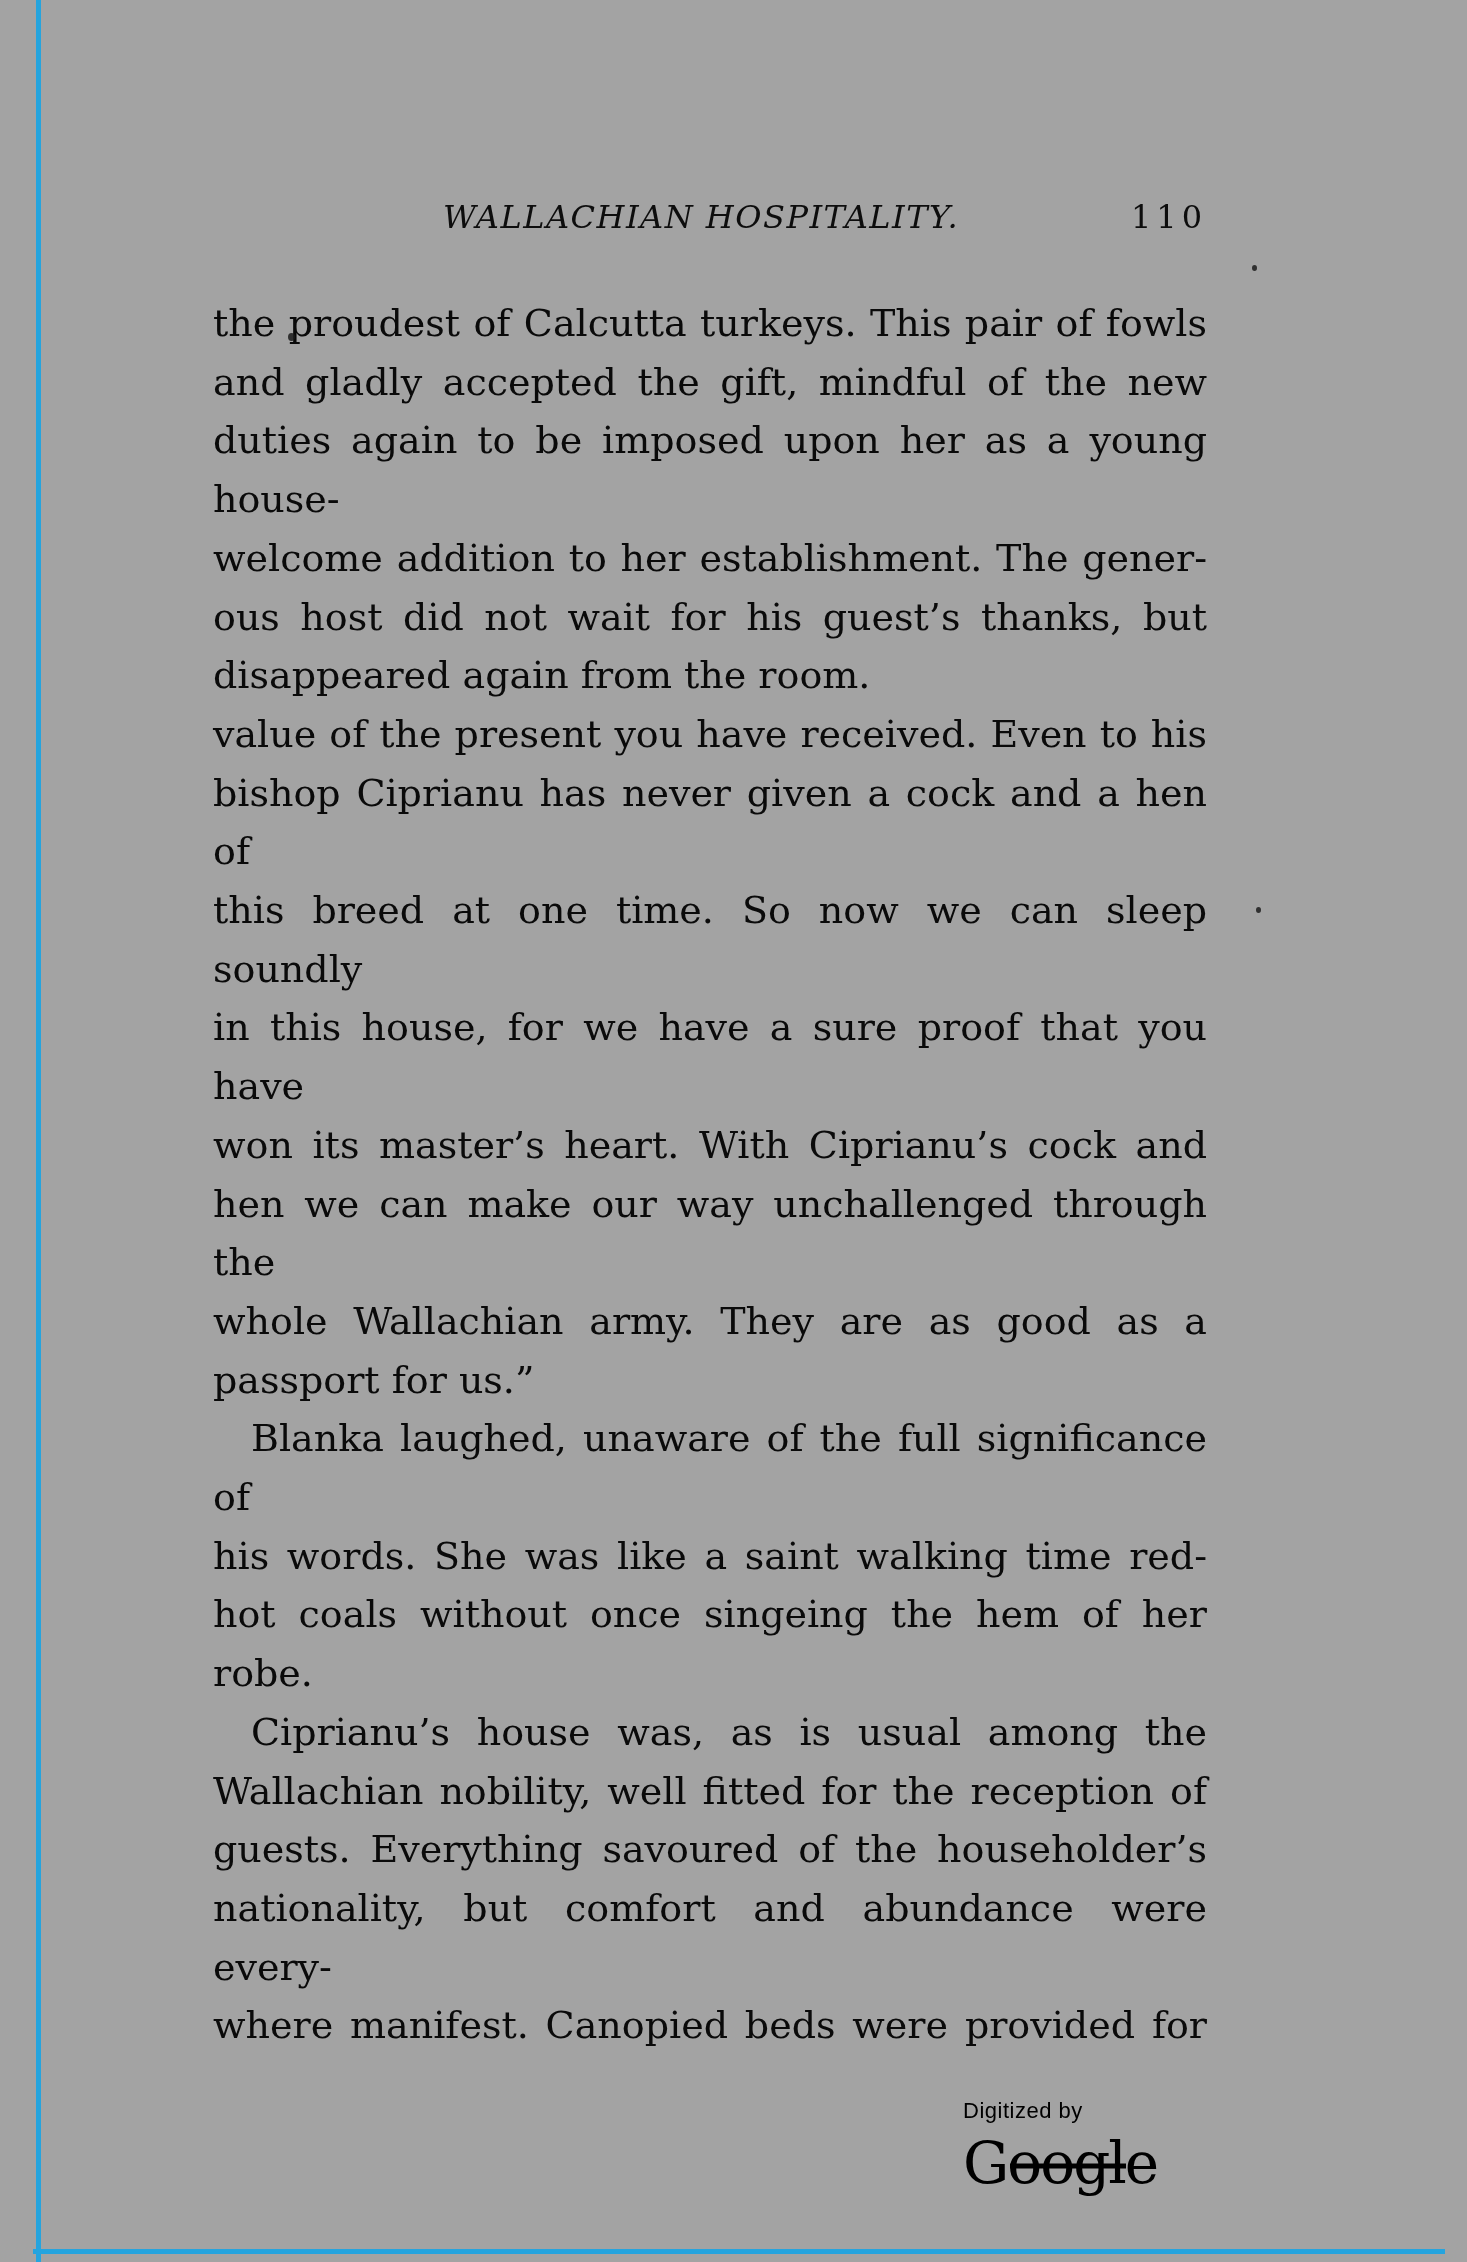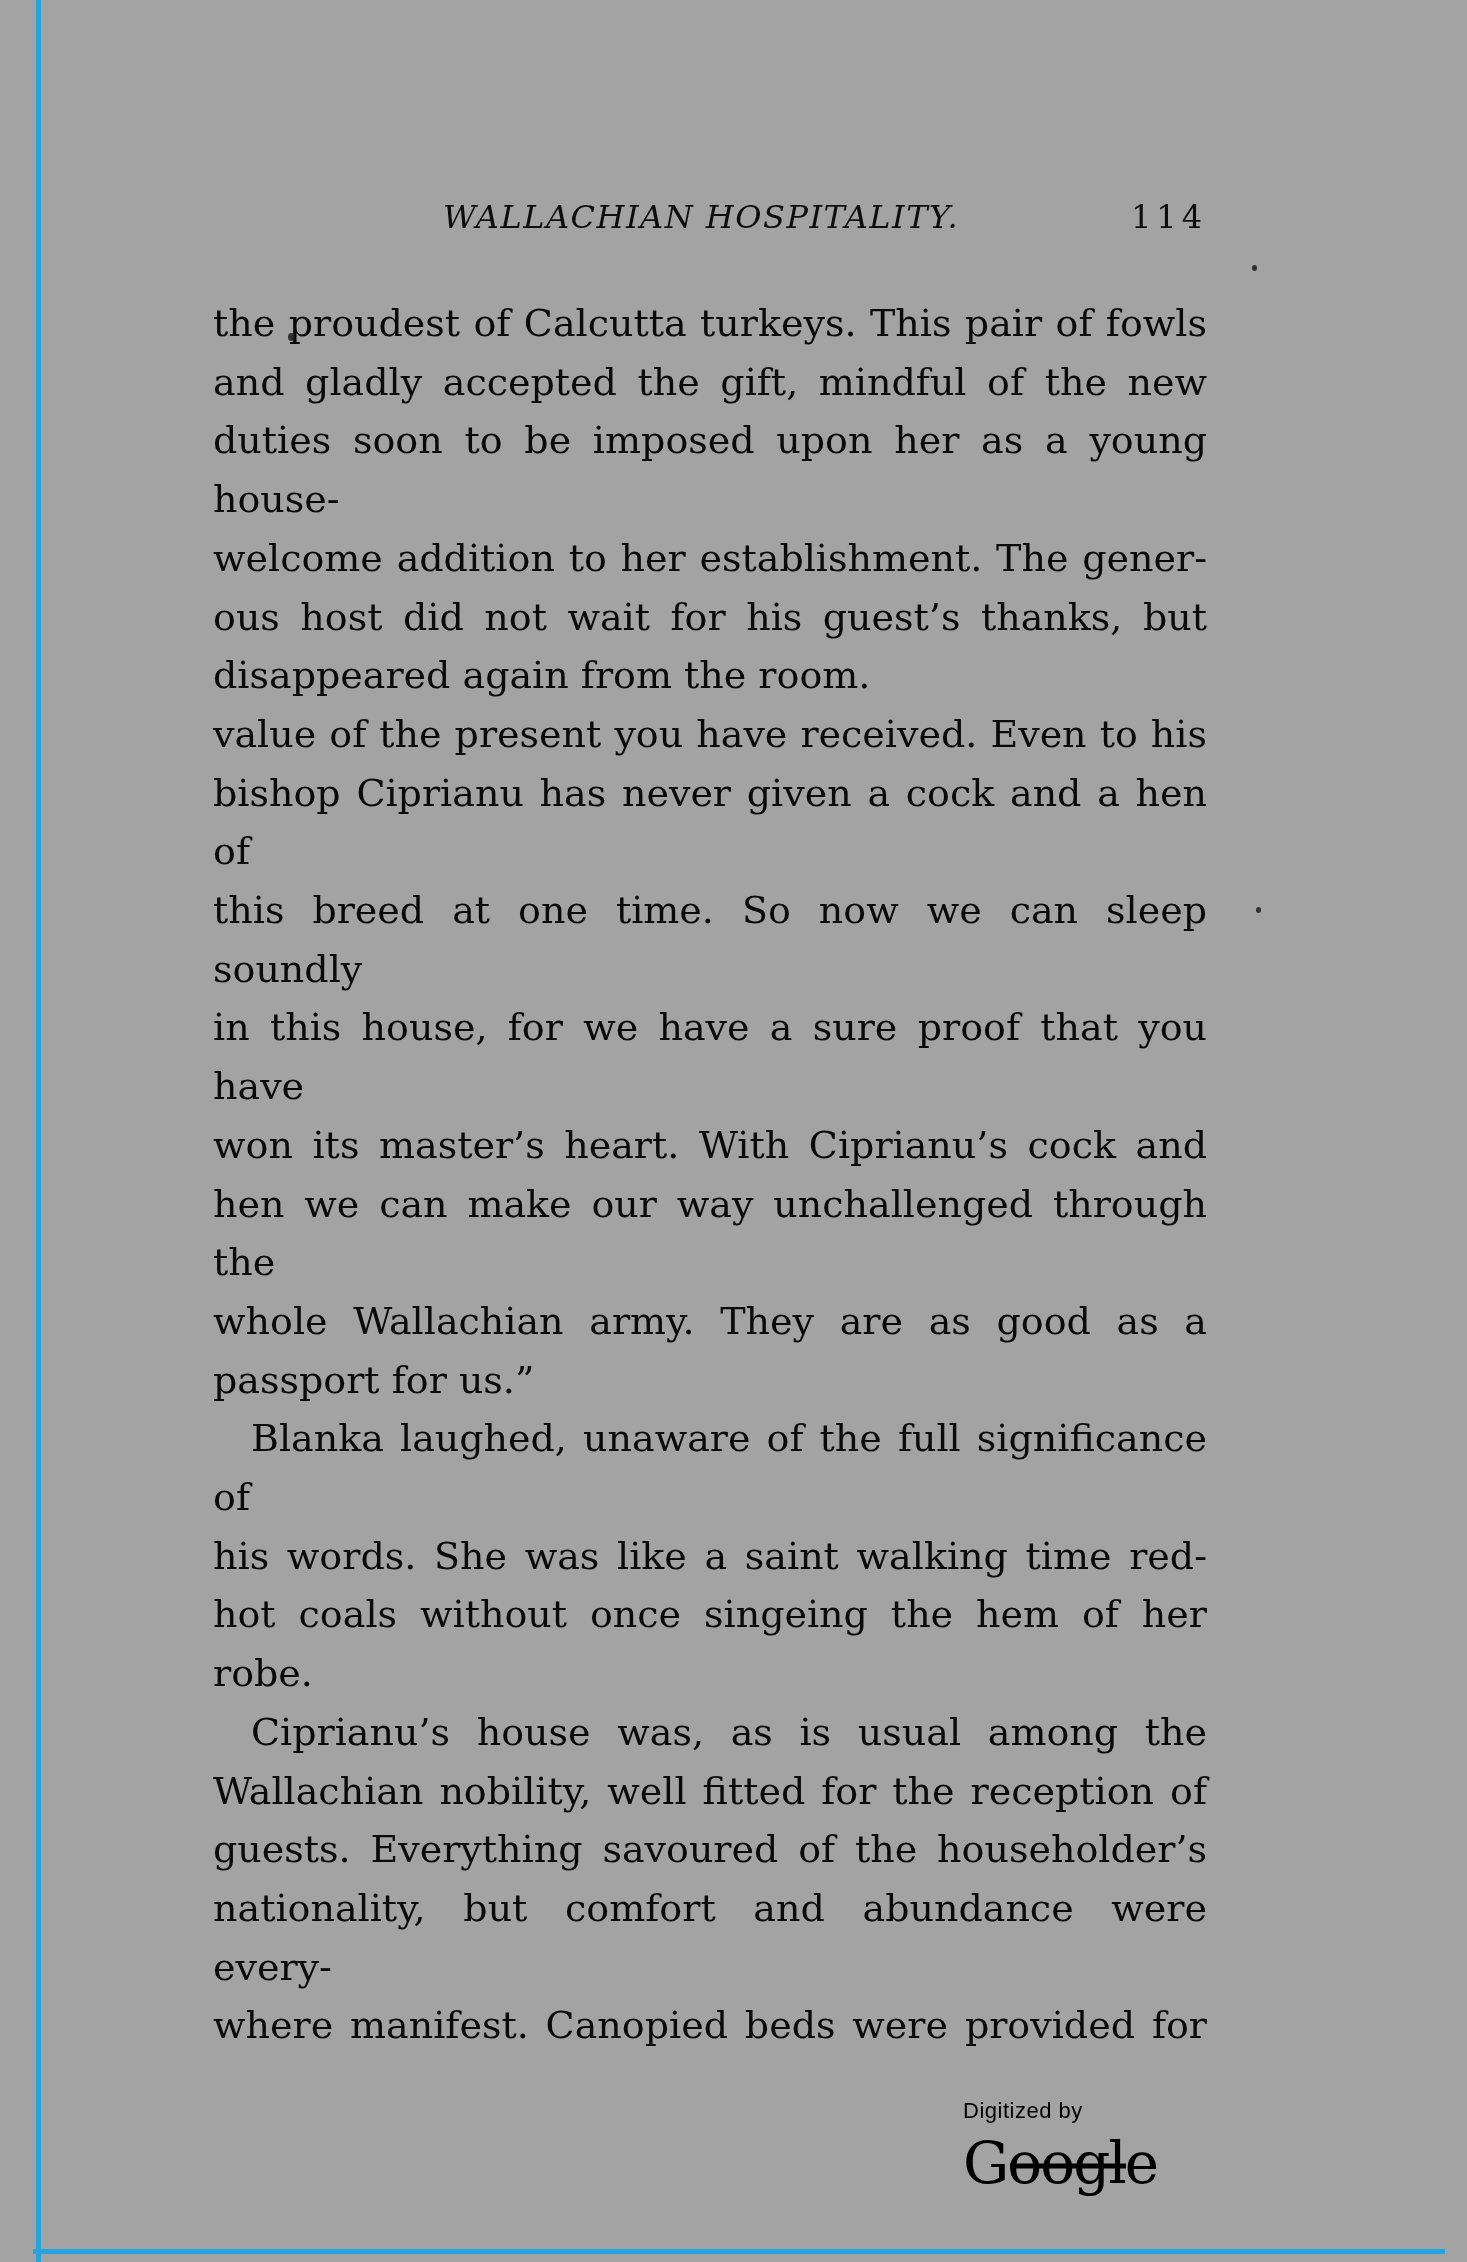--- a/index.html
+++ b/index.html
@@ -107,27 +107,27 @@
 </head>
 <body>
 
 <div class="page">
 
   <div class="edge-v" style="background: rgb(37, 164, 222);"></div>
   <div class="edge-h" style="background: rgb(37, 164, 222);"></div>
 
   <div class="running-head">
     <div class="head-title">WALLACHIAN HOSPITALITY.</div>
-    <div class="head-page-num">114</div>
+    <div class="head-page-num">110</div>
   </div>
 
   <div class="body-text" id="body-text">
       <div class="line">the proudest of Calcutta turkeys. This pair of fowls</div>
       <div class="line">and gladly accepted the gift, mindful of the new</div>
-      <div class="line">duties soon to be imposed upon her as a young house-</div>
+      <div class="line">duties again to be imposed upon her as a young house-</div>
       <div class="line">welcome addition to her establishment. The gener-</div>
       <div class="line">ous host did not wait for his guest’s thanks, but</div>
       <div class="line lastline">disappeared again from the room.</div>
       <div class="line">value of the present you have received. Even to his</div>
       <div class="line">bishop Ciprianu has never given a cock and a hen of</div>
       <div class="line">this breed at one time. So now we can sleep soundly</div>
       <div class="line">in this house, for we have a sure proof that you have</div>
       <div class="line">won its master’s heart. With Ciprianu’s cock and</div>
       <div class="line">hen we can make our way unchallenged through the</div>
       <div class="line">whole Wallachian army. They are as good as a</div>

